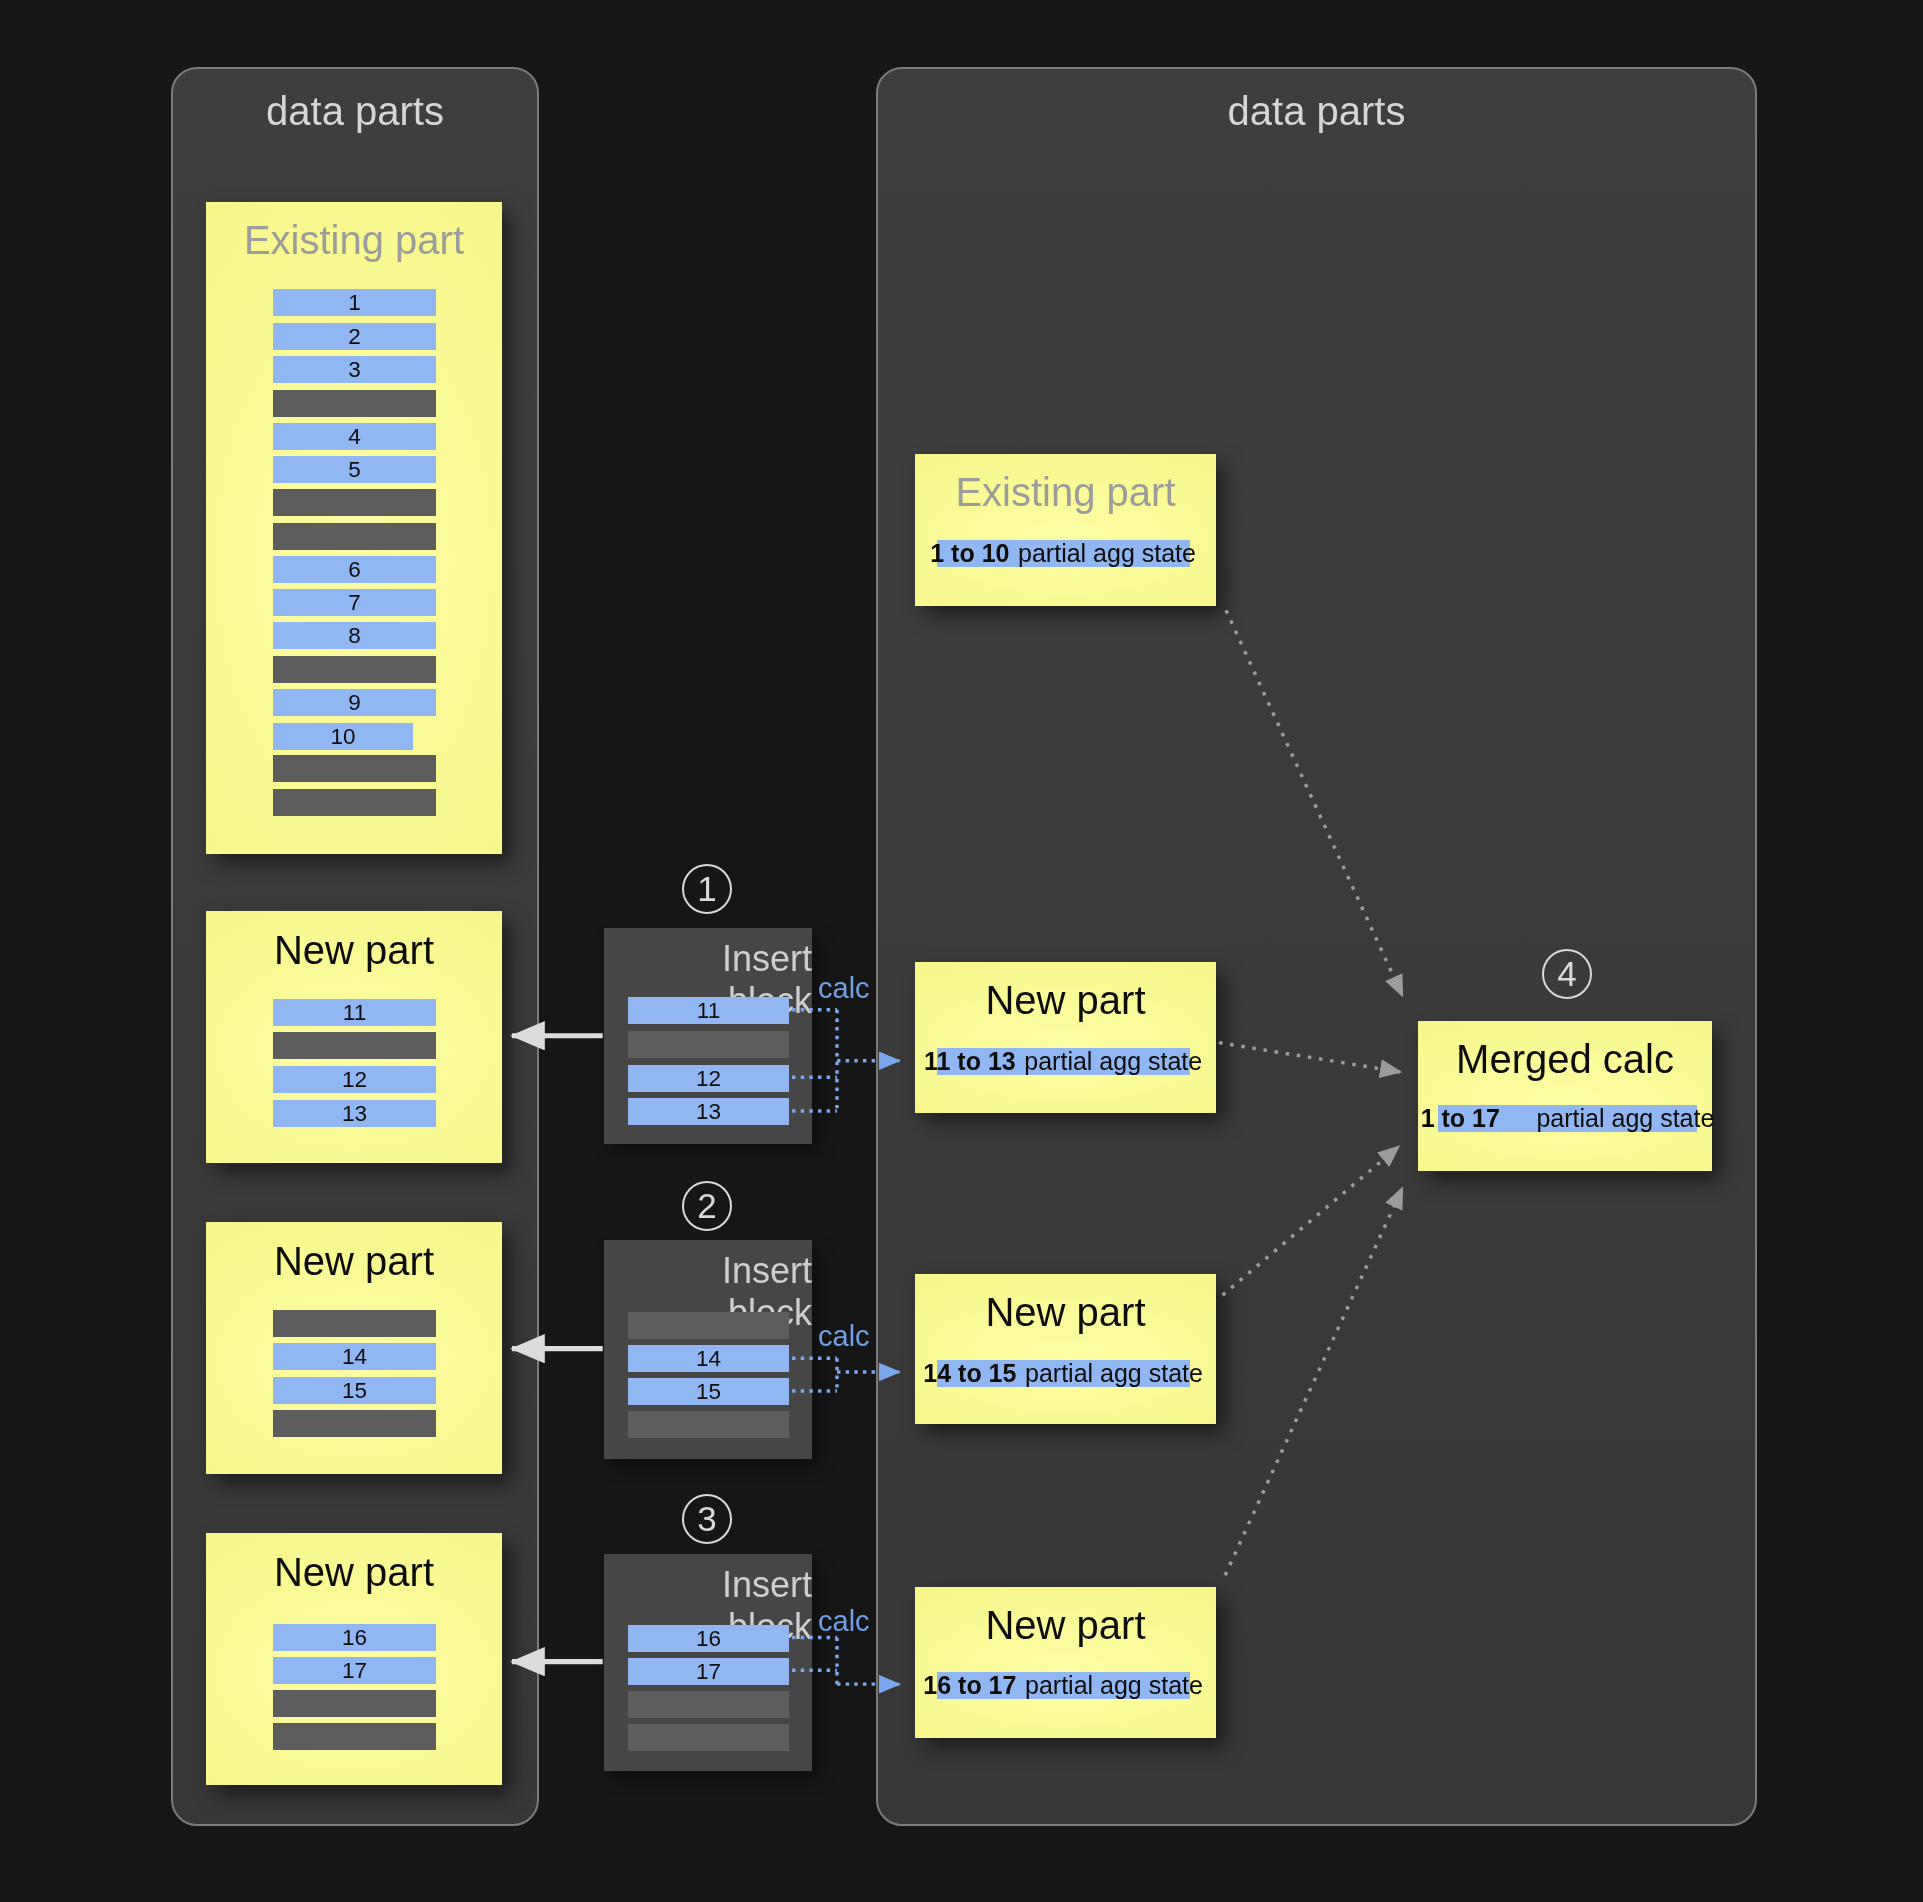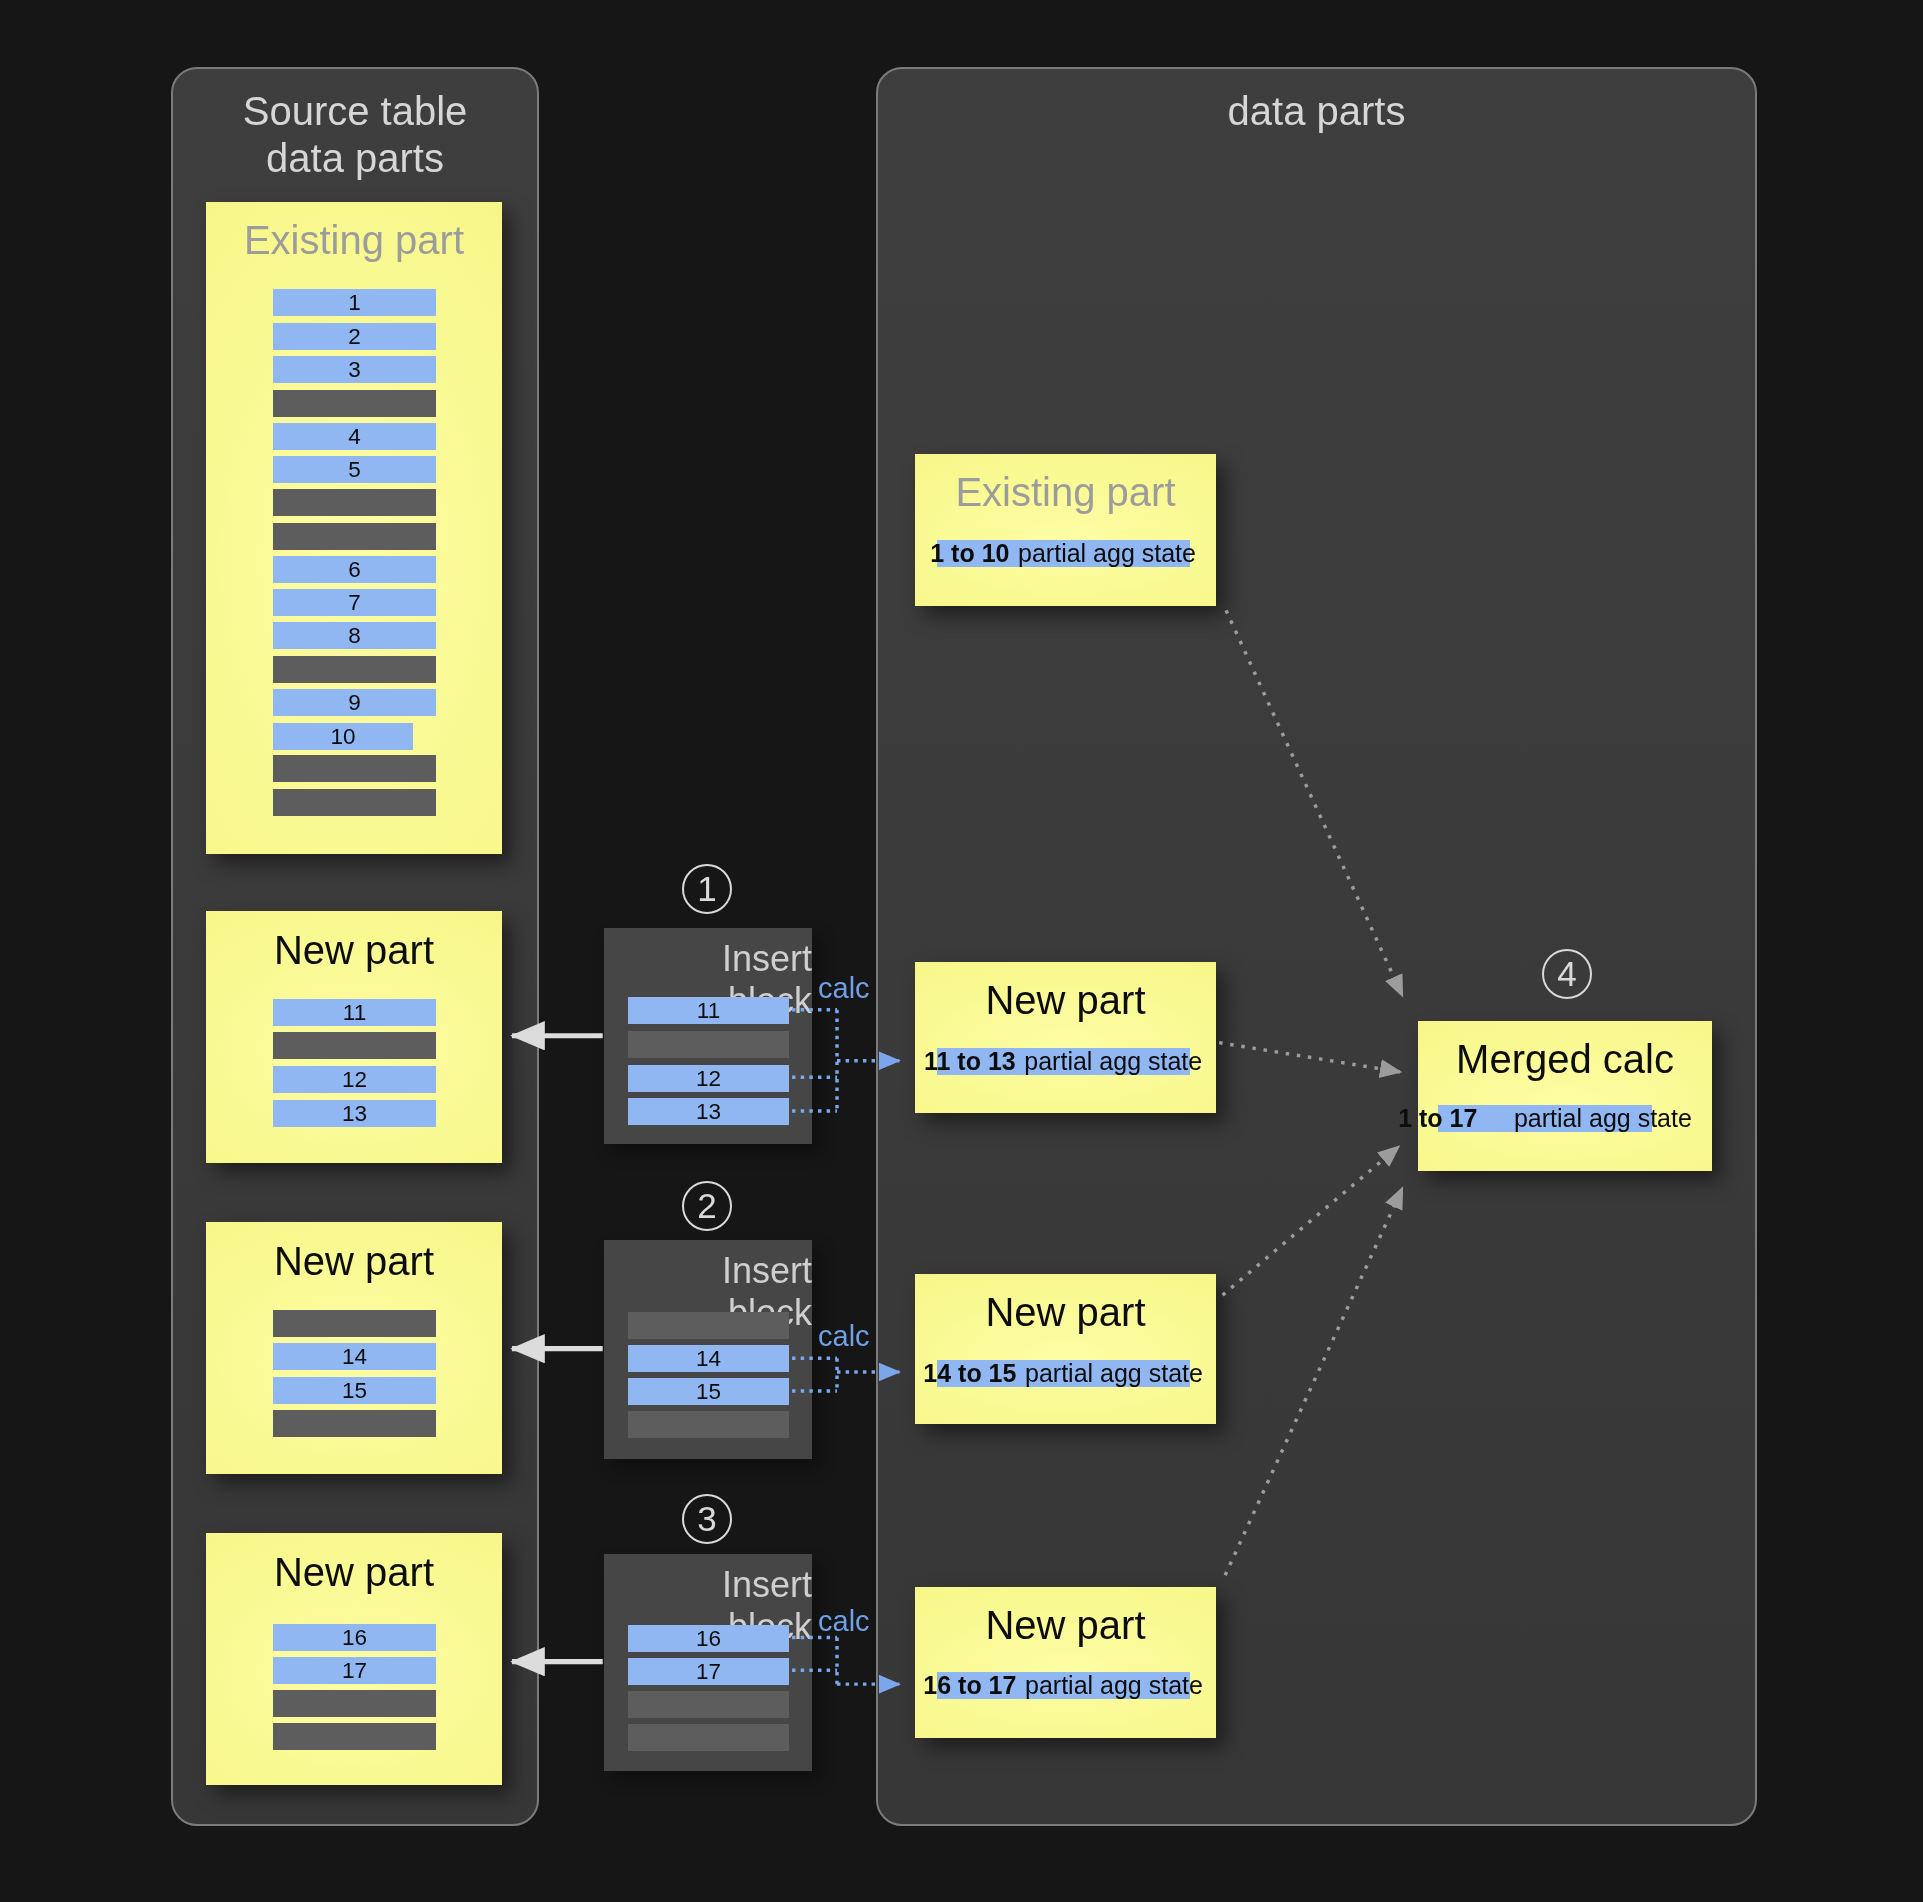--- a/index.html
+++ b/index.html
@@ -43,21 +43,20 @@
 
   #connectors{position:absolute;left:0;top:0;pointer-events:none;}
 </style>
 </head>
 <body>
 
 <div id="stage">
 
   <div class="panel" id="source-panel" style="left:171px;top:67px;width:368px;height:1759px;">
     <div class="panel-title">
-      <div>Source table</div>
       <div>data parts</div>
     </div>
   </div>
 
   <div class="panel" id="target-panel" style="left:876px;top:67px;width:881px;height:1759px;">
     <div class="panel-title">
       <div>data parts</div>
     </div>
   </div>
 
@@ -199,21 +198,21 @@
     </div>
     <div class="ypart" style="left: 915px; top: 1587px; width: 301px; height: 151px;">
       <div class="part-title dark" style="top: 15.6px;">New part</div>
       <div class="strip" style="left: 21.6px; top: 85px; width: 253px;">
         <span class="bold">16 to 17</span>
         <span class="rest">partial agg state</span>
       </div>
     </div>
     <div class="ypart" style="left: 1418px; top: 1021px; width: 294px; height: 150px;">
       <div class="part-title dark" style="top: 15.6px;">Merged calc</div>
-      <div class="strip" style="left: 20px; top: 84px; width: 214px; gap: 28px;">
+      <div class="strip" style="left: 20px; top: 84px; width: 259px; gap: 28px;">
         <span class="bold">1 to 17</span>
         <span class="rest">partial agg state</span>
       </div>
     </div>
     <div class="circle-num" style="left: 1542px; top: 949px;">4</div>
     <svg id="connectors" width="1923" height="1902" viewBox="0 0 2224 2200" xmlns="http://www.w3.org/2000/svg">
   <defs>
     <marker id="mW" markerUnits="userSpaceOnUse" markerWidth="42" markerHeight="34" refX="38" refY="17" orient="auto">
           <path d="M0,0 L40,17 L0,34 z" fill="#dcdcdc"></path>
         </marker>

